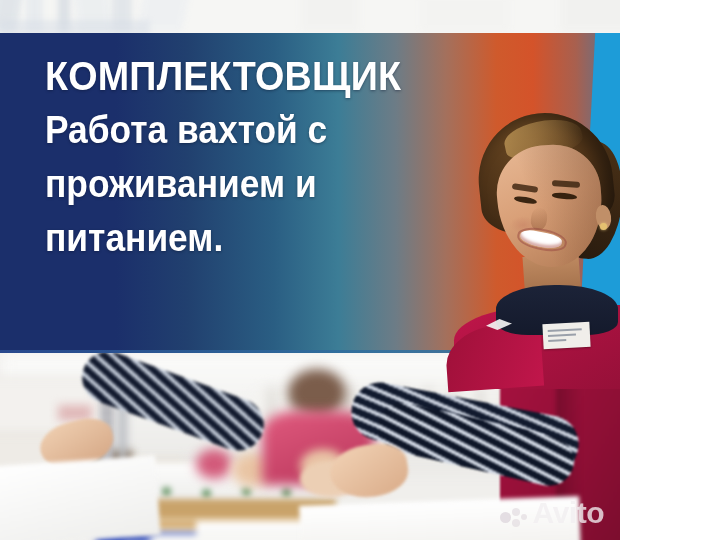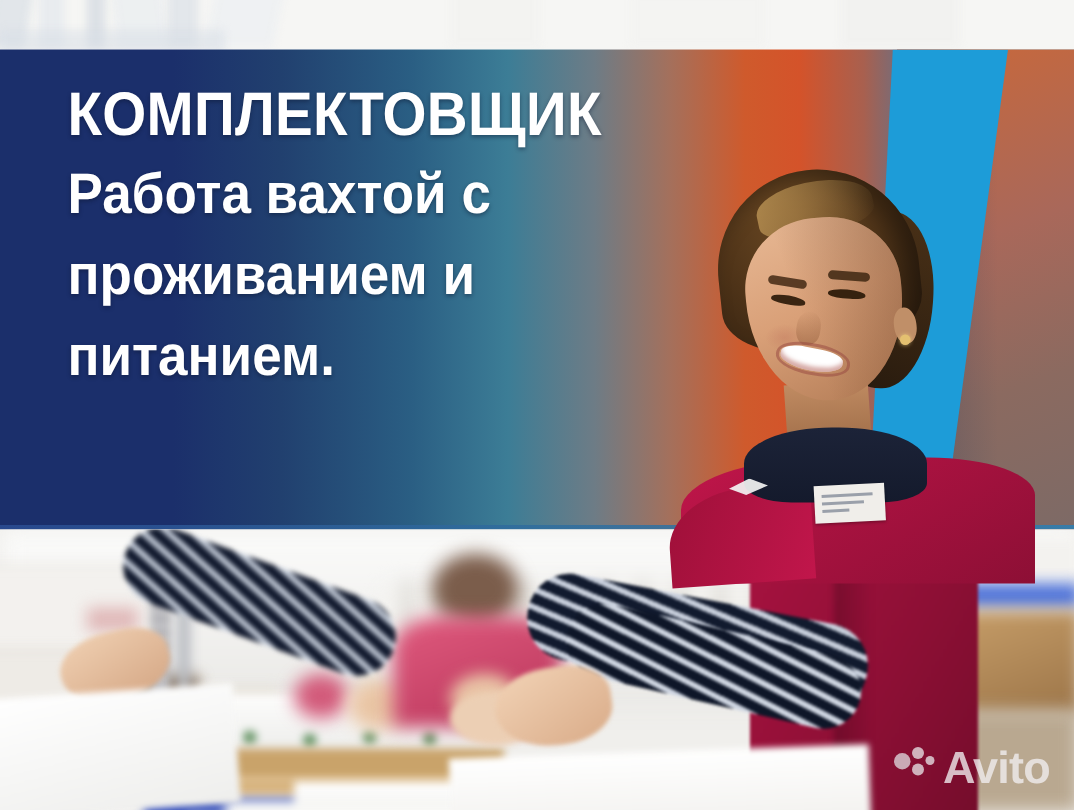--- a/index.html
+++ b/index.html
@@ -1,19 +1,19 @@
 <!DOCTYPE html>
 <html><head>
 <meta charset="utf-8">
 <style>
   * { margin:0; padding:0; box-sizing:border-box; }
   html,body { width:720px; height:540px; background:#ffffff;
     font-family:"Liberation Sans","DejaVu Sans",sans-serif; }
 
-  #ad { position:relative; width:716px; height:540px; overflow:hidden; }
+  #ad { position:relative; width:620px; height:540px; overflow:hidden; }
 
   
   .topstrip { position:absolute; left:0; top:0; width:720px; height:33px;
     background:#f6f6f4; overflow:hidden; }
   .topstrip .sh { position:absolute; filter:blur(3px); opacity:.5; }
   .ts1 { left:-6px;  top:-14px; width:26px;  height:46px; background:#cdd6e0; transform:skewX(-9deg); }
   .ts2 { left:26px;  top:-20px; width:17px;  height:52px; background:#dbe2ea; }
   .ts3 { left:58px;  top:-18px; width:12px;  height:50px; background:#c3ccd8; }
   .ts4 { left:76px;  top:-12px; width:34px;  height:44px; background:#e4e9ee; transform:skewX(7deg); }
   .ts5 { left:112px; top:-16px; width:20px;  height:48px; background:#cfd7e1; }
@@ -215,21 +215,21 @@
   .rShelf3 { position:absolute; left:620px; top:54px; width:100px; height:70px;
       background:linear-gradient(160deg,#c9a06a,#9b7448); filter:blur(5px); }
   .rShelf4 { position:absolute; left:640px; top:120px;width:80px; height:68px;
       background:#b9a890; filter:blur(6px); }
 
   .centerPaper{ position:absolute; left:300px; top:148px; width:280px; height:52px;
       background:linear-gradient(180deg,#ffffff,#f2f1ee); transform:rotate(-2deg); filter:blur(2px); }
 
   
   .avito { position:absolute; right:16px; bottom:12px; z-index:20;
-      display:flex; align-items:flex-start; gap:7px; opacity:.78; }
+      display:flex; align-items:flex-end; gap:7px; opacity:.78; }
   .avitoDots { position:relative; width:26px; height:20px; }
   .avitoDots span { position:absolute; border-radius:50%; background:#e6e0e4; }
   .avitoDots span:nth-child(1){ left:0;    top:4px;  width:11px; height:11px; background:#ded6dc; }
   .avitoDots span:nth-child(2){ left:12px; top:0;    width:8px;  height:8px; }
   .avitoDots span:nth-child(3){ left:12px; top:11px; width:8px;  height:8px; }
   .avitoDots span:nth-child(4){ left:21px; top:6px;  width:6px;  height:6px; }
   .avitoWord { color:#f2eff1; font-size:30px; font-weight:700; line-height:30px;
       letter-spacing:-.5px; }
 </style>
 </head>

